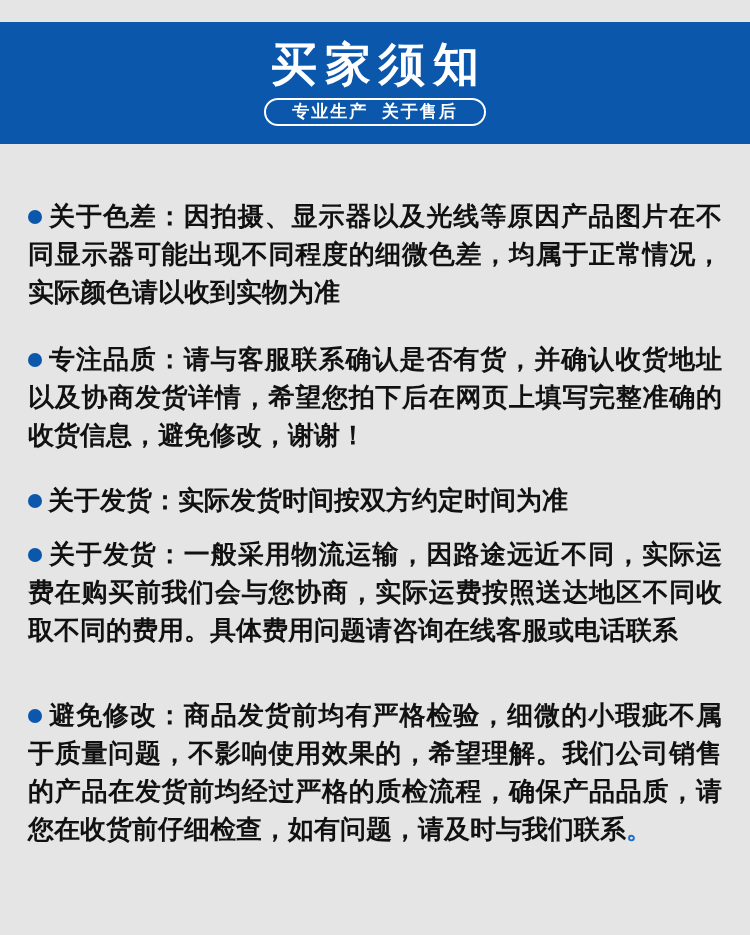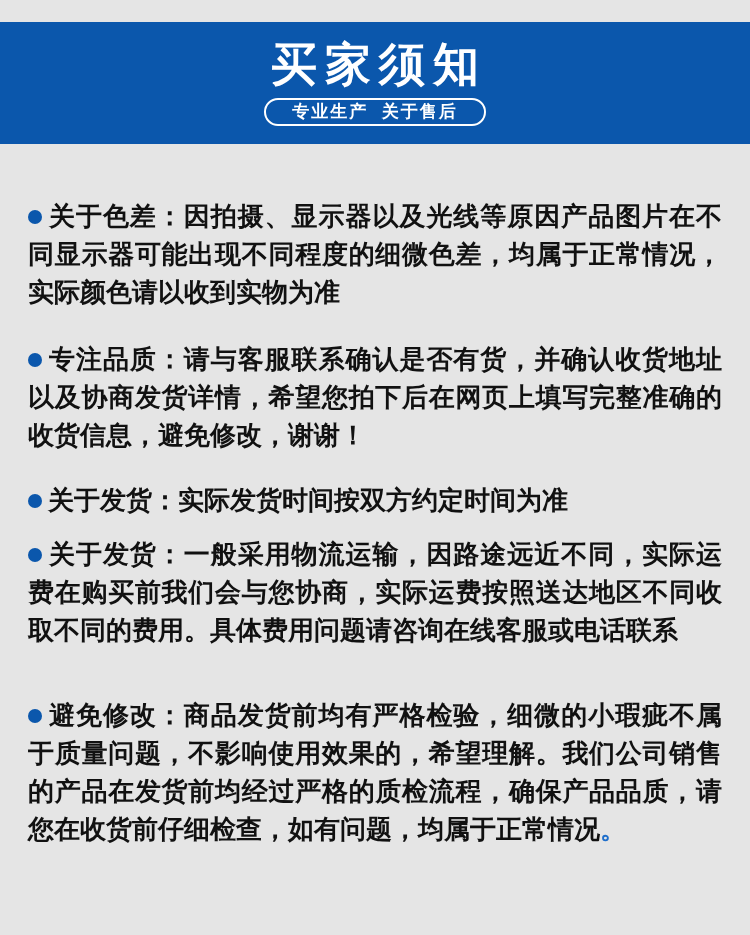--- a/index.html
+++ b/index.html
@@ -113,17 +113,17 @@
 
     <p class="notice notice-3">
       <span class="bullet"></span><span>关于发货：</span><span>实际发货时间按双方约定时间为准</span>
     </p>
 
     <p class="notice notice-4">
       <span class="bullet"></span><span>关于发货：</span><span>一般采用物流运输，因路途远近不同，实际运费在购买前我们会与您协商，实际运费按照送达地区不同收取不同的费用。具体费用问题请咨询在线客服或电话联系</span>
     </p>
 
     <p class="notice notice-5">
-      <span class="bullet"></span><span>避免修改：</span><span>商品发货前均有严格检验，细微的小瑕疵不属于质量问题，不影响使用效果的，希望理解。我们公司销售的产品在发货前均经过严格的质检流程，确保产品品质，请您在收货前仔细检查，如有问题，均属于正常情况</span><span class="period">。</span>
+      <span class="bullet"></span><span>避免修改：</span><span>商品发货前均有严格检验，细微的小瑕疵不属于质量问题，不影响使用效果的，希望理解。我们公司销售的产品在发货前均经过严格的质检流程，确保产品品质，请您在收货前仔细检查，如有问题，请及时与我们联系</span><span class="period">。</span>
     </p>
 
   </div>
 </div>
 
 </body></html>

